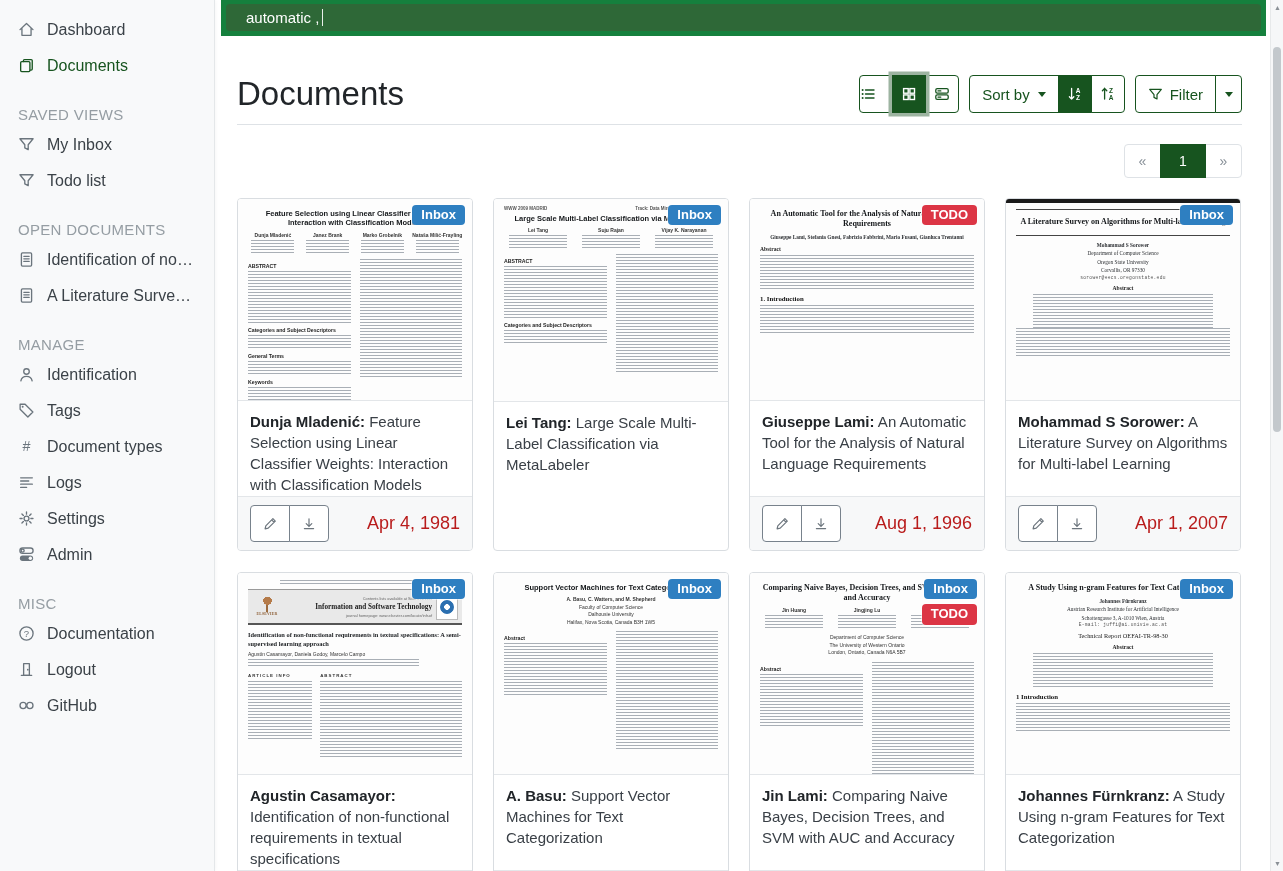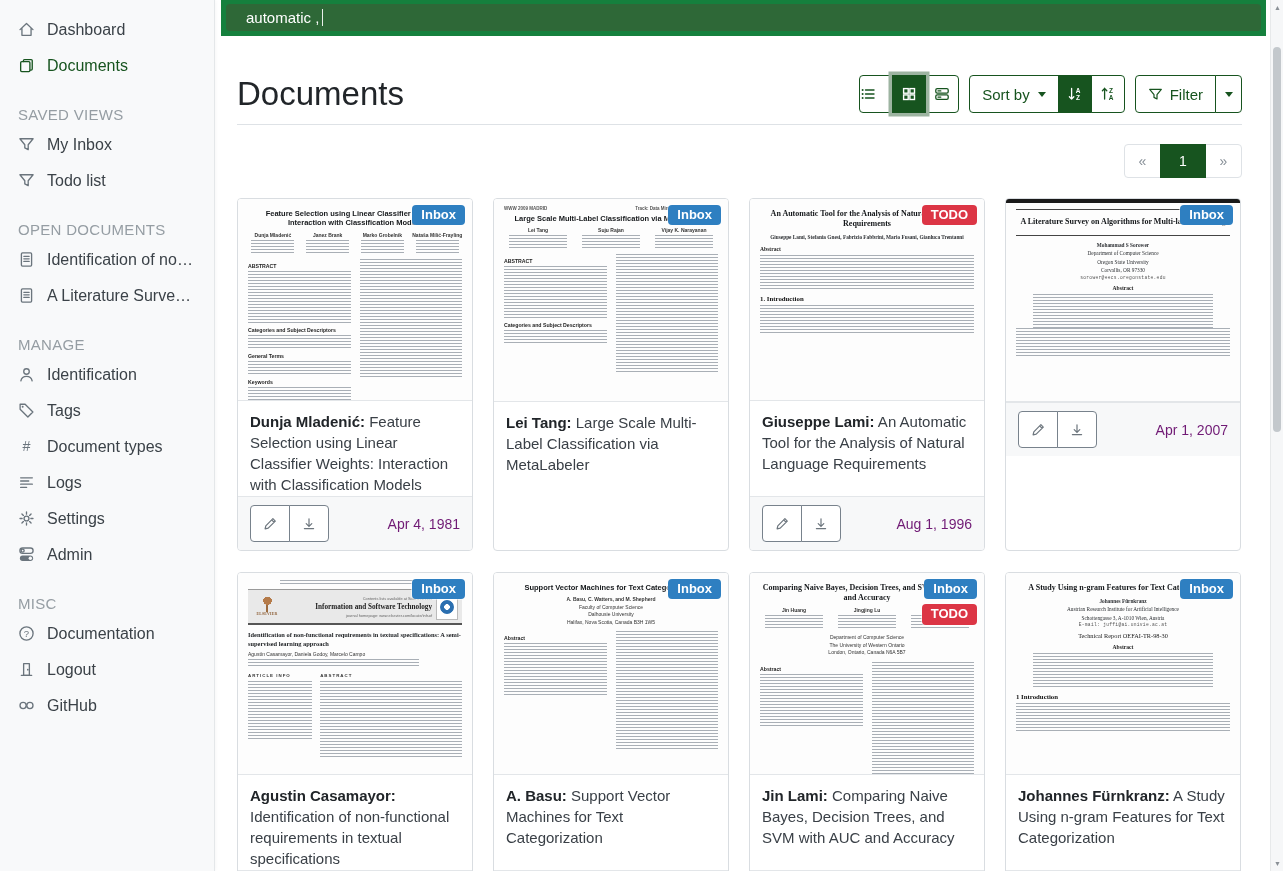--- a/index.html
+++ b/index.html
@@ -70,21 +70,21 @@
     box-shadow:0 0 0 1px rgba(255,255,255,.55);}
   .cbody{height:95px;padding:10px 12px;font-size:15px;line-height:21px;color:#3a4047;overflow:hidden;}
   .cbody b{color:#212529;}
   .cfooter{height:54px;background:#f7f8f9;border-top:1px solid #e3e6e9;display:flex;
     align-items:center;justify-content:space-between;padding:0 12px;}
   .fbtns{display:flex;}
   .fbtn{width:40px;height:37px;background:#fff;border:1px solid #78828c;color:#6c757d;display:flex;
     align-items:center;justify-content:center;margin-left:-1px;}
   .fbtn:first-child{border-radius:4px 0 0 4px;margin-left:0;}
   .fbtn:last-child{border-radius:0 4px 4px 0;}
-  .cdate{color:#701a75;font-size:14px;}
+  .cdate{color:#b91c1c;font-size:18px;}
 
   
   .tpaper{padding:7px 10px;height:100%;font-family:"Liberation Sans",sans-serif;}
   .fl{background-image:repeating-linear-gradient(to bottom,#a9afb6 0,#a9afb6 1px,transparent 1px,transparent 3px);}
   .thead{display:flex;justify-content:space-between;font-size:4.5px;font-weight:bold;color:#555;margin-bottom:3px;}
   .ttitle{text-align:center;font-weight:bold;color:#15181b;margin:3px 2px 4px;line-height:1.25;}
   .ttitle.sans{font-size:7.5px;}
   .ttitle.serif{font-family:"Liberation Serif",serif;font-size:8px;}
   .tauthors{display:flex;justify-content:space-evenly;gap:5px;margin:3px 0 6px;}
   .tauth{text-align:center;font-size:5px;font-weight:bold;color:#333;flex:1;min-width:0;white-space:nowrap;overflow:hidden;}
@@ -508,20 +508,21 @@
               </div>
               <div class="tmono">sorower@eecs.oregonstate.edu</div>
               <div class="tabslabel center">Abstract</div>
               <div class="fl" style="height: 34px; width: 84%; margin: 0px auto;"></div>
               <div class="fl" style="height: 30px;"></div>
             </div>
             <div class="badges" data-interactable="false">
               <div class="badge" data-interactable="true" style="background: rgb(46, 127, 193);">Inbox</div>
             </div>
           </div>
+          <div class="cbody" data-interactable="true"><b data-interactable="false">Mohammad S Sorower:</b> A Literature Survey on Algorithms for Multi-label Learning</div>
           <div class="cfooter" data-interactable="false">
             <div class="fbtns">
               <div class="fbtn" data-interactable="true">
                 <svg data-interactable="false" width="16" height="16" viewBox="0 0 16 16" stroke="currentColor" fill="none" stroke-width="1.2" stroke-linejoin="round">
                   <path d="M10.9 2.7l2.4 2.4L6.2 12.2l-3.1.7.7-3.1zM9.7 3.9l2.4 2.4"></path>
                 </svg>
               </div>
               <div class="fbtn" data-interactable="true">
                 <svg data-interactable="false" width="16" height="16" viewBox="0 0 16 16" stroke="currentColor" fill="none" stroke-width="1.2" stroke-linecap="round">
                   <path d="M8 2.8v7M5.2 7.6 8 10.4l2.8-2.8M3.4 12.6h9.2"></path>

